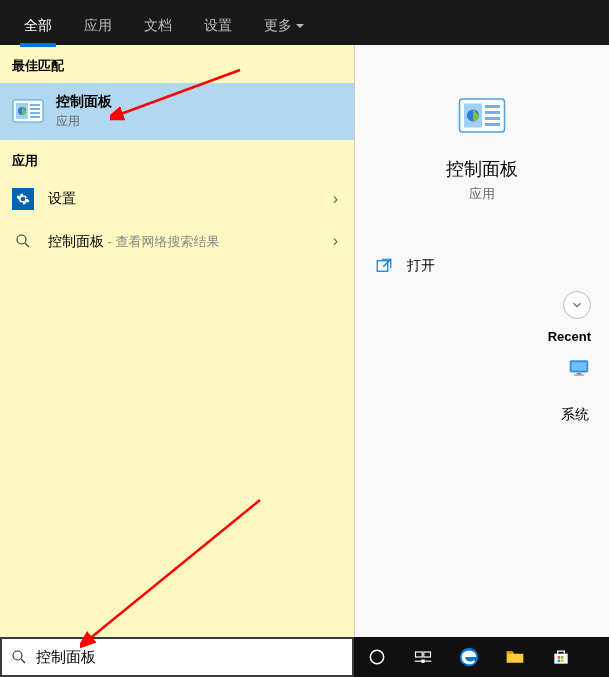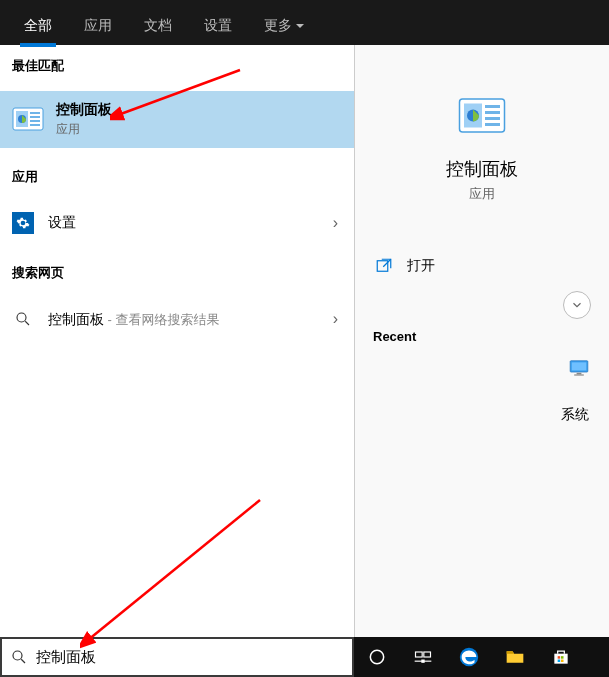--- a/index.html
+++ b/index.html
@@ -6,21 +6,21 @@
 body { width: 609px; height: 677px; overflow: hidden; background: #e6e6e6; position: relative; }
 
 .topbar { height: 45px; background: #191919; display: flex; align-items: flex-end; padding: 0 8px; }
 .topbar .tab { color: #bbb; font-size: 14px; padding: 11px 16px 10px; cursor: pointer; position: relative; }
 .topbar .tab.active { color: #fff; }
 .topbar .tab.active::after { content: ""; position: absolute; left: 12px; right: 12px; bottom: -2px; height: 4px; background: #0078d7; }
 .topbar .caret { display: inline-block; margin-left: 4px; border: 4px solid transparent; border-top-color: #bbb; transform: translateY(2px); }
 
 .main { display: flex; height: calc(100% - 45px - 40px); background: #e6e6e6; }
 
-.left { width: 354px; background: #ffffff; display: flex; flex-direction: column; gap: 8px; }
+.left { width: 354px; background: #fef9c3; display: flex; flex-direction: column; }
 .section-header { font-size: 13px; font-weight: 600; padding: 12px 12px 8px; color: #000; }
 .result-item { display: flex; align-items: center; padding: 10px 12px; gap: 12px; position: relative; }
 .result-item.selected { background: #b2d8f0; }
 .result-item .icn { width: 32px; height: 32px; display: flex; align-items: center; justify-content: center; flex-shrink: 0; }
 .result-item .txt { display: flex; flex-direction: column; }
 .result-item .title { font-size: 14px; color: #000; font-weight: 600; }
 .result-item .subtitle { font-size: 12px; color: #666; margin-top: 2px; }
 
 .sub-item { display: flex; align-items: center; padding: 10px 12px; gap: 14px; position: relative; }
 .sub-item .icn { width: 22px; height: 22px; display: flex; align-items: center; justify-content: center; flex-shrink: 0; }
@@ -28,21 +28,21 @@
 .sub-item .hint { font-size: 13px; color: #888; }
 .sub-item .chev { position: absolute; right: 16px; color: #666; font-size: 16px; }
 
 .right { flex: 1; background: #f9f9f9; border-left: 1px solid #ccc; padding: 20px 18px; position: relative; }
 .bigicon { width: 48px; height: 48px; margin: 28px auto 16px; }
 .right .title-l { text-align: center; font-size: 18px; font-weight: 400; color: #000; }
 .right .subtitle-l { text-align: center; font-size: 13px; color: #666; margin-top: 4px; }
 .action-row { display: flex; align-items: flex-end; gap: 14px; margin-top: 48px; padding: 6px 2px; }
 .action-row .lbl { font-size: 14px; color: #000; }
 .expand-btn { position: absolute; right: 18px; top: 246px; width: 28px; height: 28px; border: 1px solid #bbb; border-radius: 50%; display: flex; align-items: center; justify-content: center; color: #666; background: #fff; }
-.recent-hdr { font-size: 13px; font-weight: 600; color: #000; margin-top: 48px; margin-bottom: 10px; }
+.recent-hdr { font-size: 13px; font-weight: 600; color: #000; margin-top: 48px; margin-bottom: 10px; text-align: right; }
 .recent-item { display: flex; align-items: flex-end; gap: 30px; padding: 6px 2px; flex-direction: column; }
 .recent-item .lbl { font-size: 14px; color: #000; }
 
 .bottom { position: absolute; left: 0; right: 0; bottom: 0; height: 40px; display: flex; }
 .searchbar { width: 354px; height: 40px; background: #fff; border: 2px solid #3a3a3a; display: flex; align-items: center; padding: 0 8px; gap: 8px; }
 .searchbar input { border: none; outline: none; font-size: 15px; flex: 1; color: #000; background: transparent; }
 .taskbar { flex: 1; background: #101010; display: flex; align-items: center; }
 .tbbtn { width: 46px; height: 40px; display: flex; align-items: center; justify-content: center; color: #fff; }
 
 .arrow-svg { position: absolute; pointer-events: none; }
@@ -91,21 +91,20 @@
         <div class="settings-tile">
           <svg viewBox="0 0 24 24" width="14" height="14">
               <path fill="#fff" d="M12 8a4 4 0 100 8 4 4 0 000-8zm9 4a7 7 0 01-.1 1.2l2.1 1.6-2 3.4-2.5-1a7 7 0 01-2 1.2l-.4 2.6h-4l-.4-2.6a7 7 0 01-2-1.2l-2.5 1-2-3.4 2.1-1.6A7 7 0 013 12c0-.4 0-.8.1-1.2L1 9.2l2-3.4 2.5 1a7 7 0 012-1.2L7.9 3h4l.4 2.6a7 7 0 012 1.2l2.5-1 2 3.4-2.1 1.6c.1.4.1.8.1 1.2z"></path>
             </svg>
         </div>
       </div>
       <div class="title">设置</div>
       <div class="chev">›</div>
     </div>
 
-    <div class="section-header">搜索网页</div>
     <div class="sub-item">
       <div class="icn">
         <svg viewBox="0 0 24 24" width="18" height="18">
             <circle cx="10" cy="10" r="6" fill="none" stroke="#333" stroke-width="1.5"></circle>
             <line x1="15" y1="15" x2="20" y2="20" stroke="#333" stroke-width="1.5"></line>
           </svg>
       </div>
       <div>
         <span class="title">控制面板</span><span class="hint"> - 查看网络搜索结果</span>
       </div>

